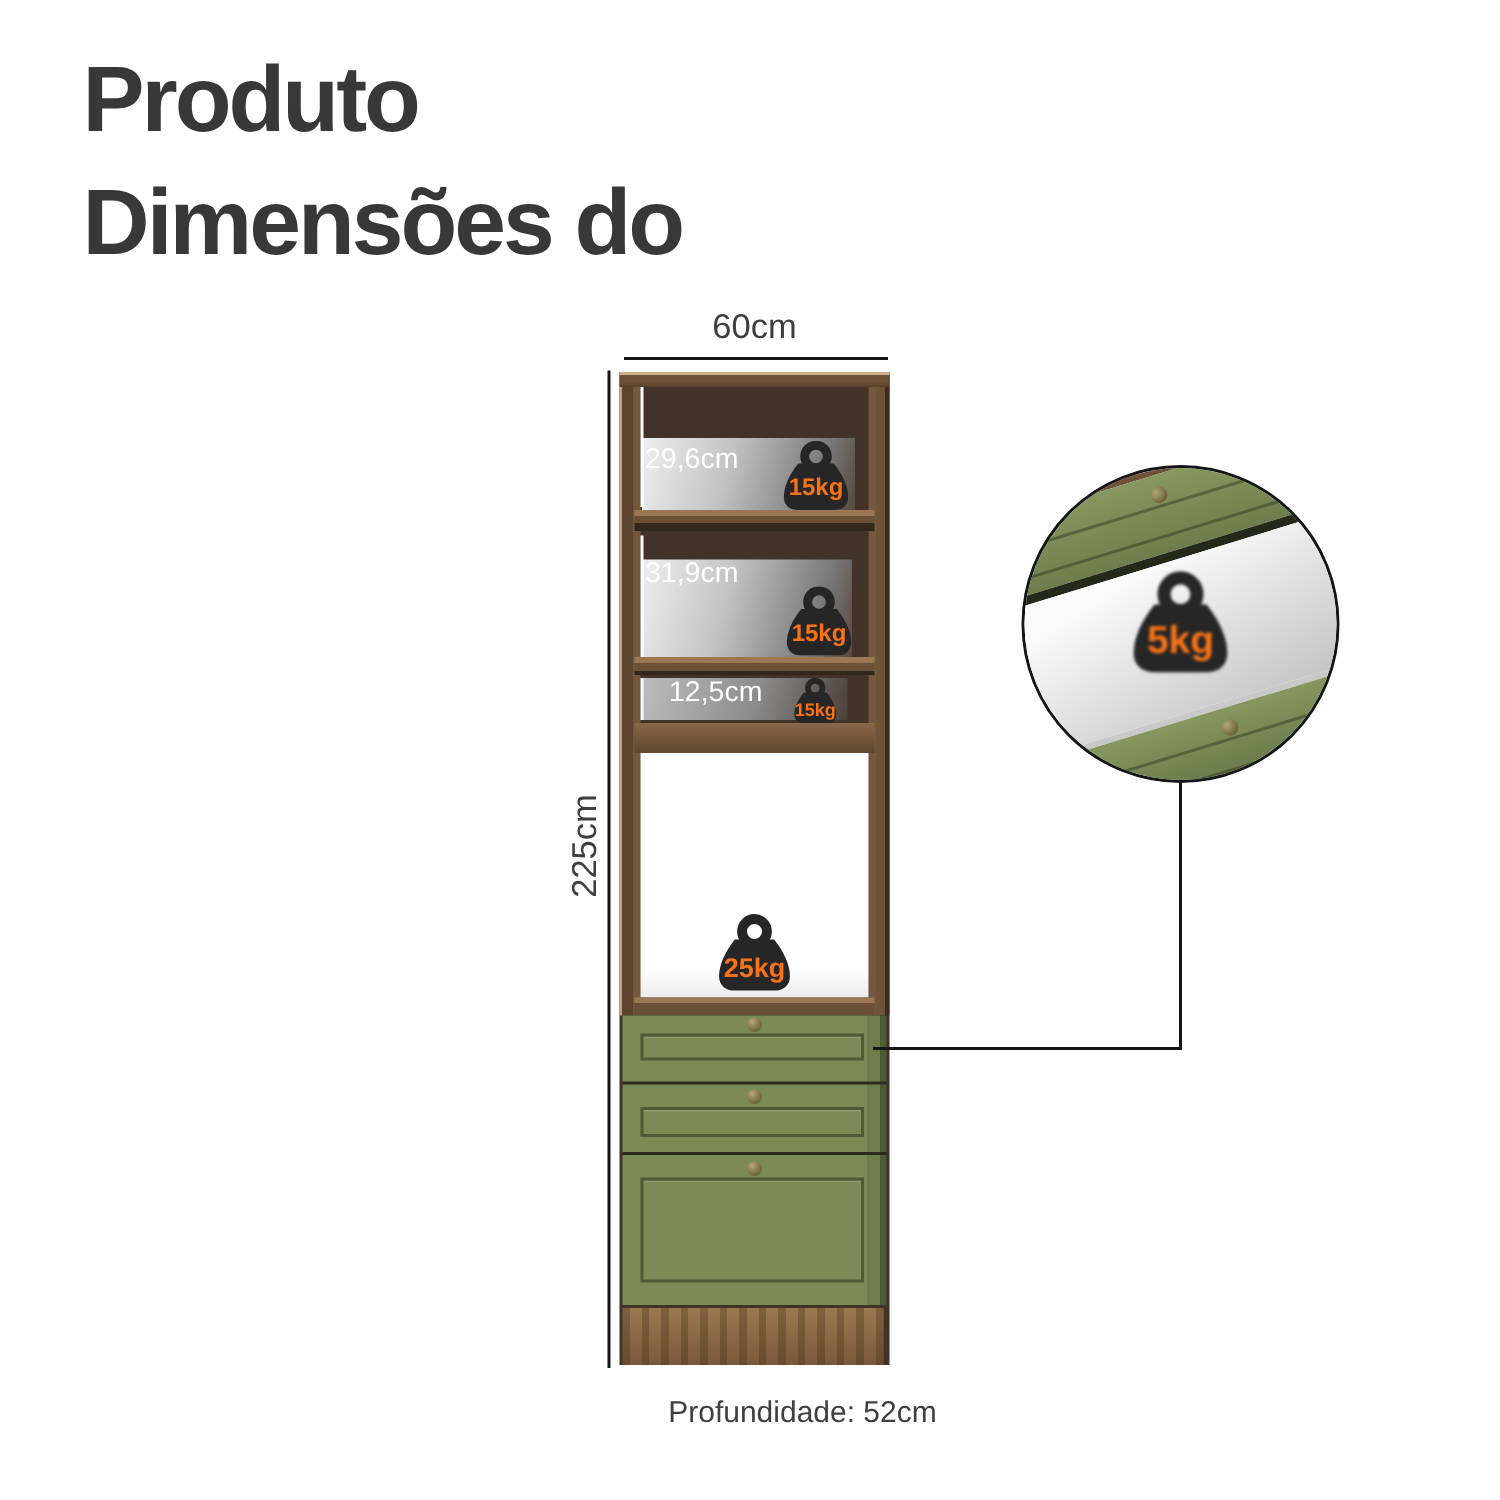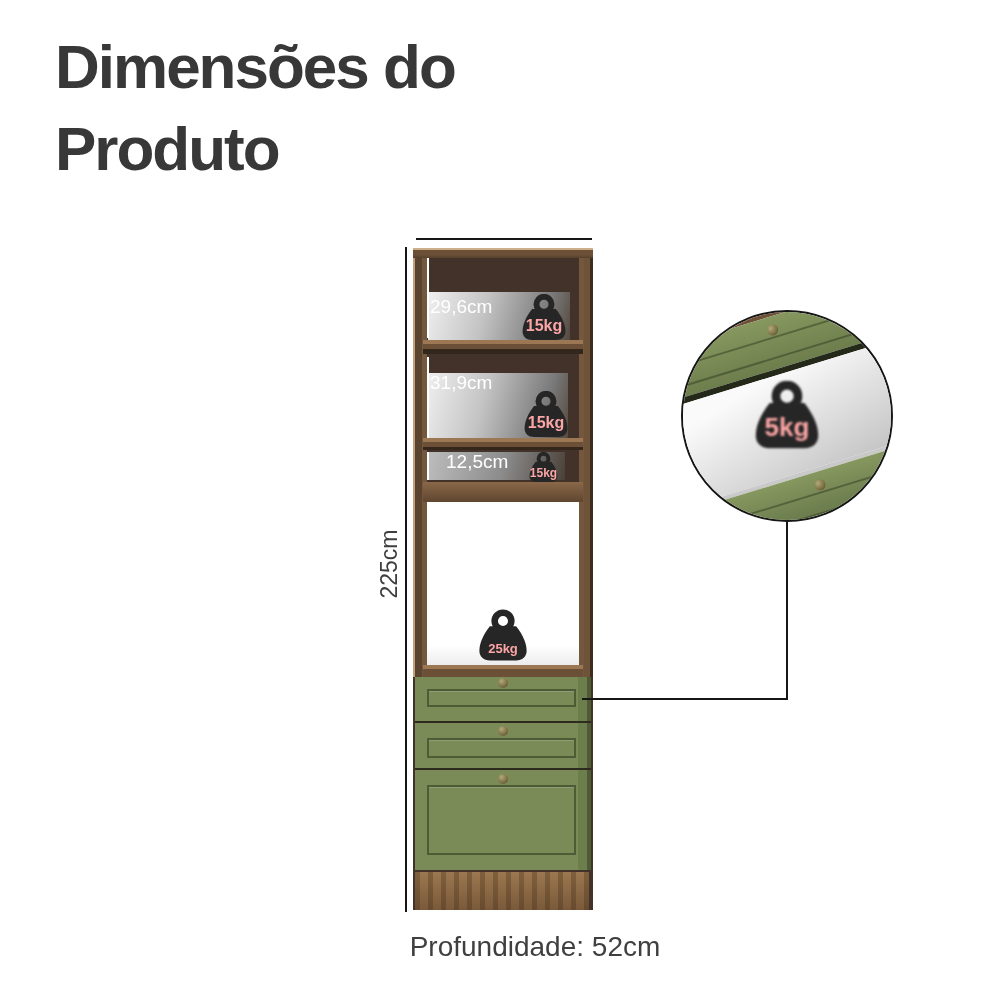--- a/index.html
+++ b/index.html
@@ -17,21 +17,21 @@
          font-size:62px;line-height:82px;letter-spacing:-2px;}
 
   
   .dim-w-label{position:absolute;left:413px;top:204px;width:180px;text-align:center;
                font-size:23px;color:var(--label);}
   .dim-w-line{position:absolute;left:416px;top:238px;width:176px;height:2px;background:var(--line);}
   .dim-h-line{position:absolute;left:405px;top:247px;width:2px;height:665px;background:var(--line);}
   .dim-h-label{position:absolute;left:353px;top:551px;width:72px;height:26px;text-align:center;
                font-size:23px;color:var(--label);transform:rotate(-90deg);}
   .depth-label{position:absolute;left:380px;top:931px;width:310px;text-align:center;
-               font-size:28px;color:var(--label);}
+               font-size:20px;color:var(--label);}
 
   
   .cabinet{position:absolute;left:413px;top:248px;width:180px;height:662px;background:var(--interior);}
   .top-frame{position:absolute;left:0;top:0;width:100%;height:10px;
              background:linear-gradient(#cdb08a 0 2px,#6b4f36 2px 7px,#54402c);}
   .wall-left{position:absolute;left:0;top:0;width:14px;height:429px;
              background:linear-gradient(90deg,#c2a07a 0 2px,#5a4430 2px 9px,#74583d 9px);}
   .wall-right{position:absolute;right:0;top:0;width:14px;height:429px;
               background:linear-gradient(270deg,#3c2d20 0 3px,#6e5339 3px 9px,#74583d 9px);}
   .shelf{position:absolute;left:10px;width:160px;
@@ -55,25 +55,25 @@
   .tick2{top:109px;height:81px}
   .tick3{top:204px;height:28px}
   .size-label{position:absolute;color:#fff;font-size:19px;}
   .sz1{left:17px;top:48px}
   .sz2{left:17px;top:124px}
   .sz3{left:33px;top:203px}
 
   
   .badge{position:absolute;}
   .badge svg{position:absolute;left:0;top:0;width:100%;height:100%;}
-  .wlabel{position:absolute;left:0;right:0;bottom:5px;text-align:center;color:#fca5a5;font-weight:700;}
+  .wlabel{position:absolute;left:0;right:0;bottom:5px;text-align:center;color:#f97316;font-weight:700;}
   .b1{left:104px;top:46px;width:54px;height:46px}  .b1 .wlabel{font-size:16px}
   .b2{left:106px;top:143px;width:54px;height:46px} .b2 .wlabel{font-size:16px}
   .b3{left:110px;top:204px;width:41px;height:30px} .b3 .wlabel{font-size:12px;bottom:2px}
-  .b25{left:62px;top:360px;width:56px;height:54px} .b25 .wlabel{font-size:13px;bottom:6px}
+  .b25{left:62px;top:360px;width:56px;height:54px} .b25 .wlabel{font-size:18px;bottom:6px}
   .b5{left:50%;top:50%;transform:translate(-50%,-52%);width:74px;height:68px;filter:blur(1px);}
   .b5 .wlabel{font-size:26px;bottom:6px}
 
   
   .drawers{position:absolute;left:2px;top:429px;width:176px;height:193px;background:#2f2a1e;}
   .drawer{position:absolute;left:0;width:100%;
           background:linear-gradient(270deg,#4e5c36 0 4px,#6d7e4d 4px 13px,var(--green) 13px);}
   .d1{top:0;height:44px}
   .d2{top:46px;height:45px}
   .d3{top:93px;height:100px}
@@ -108,24 +108,25 @@
                 border:2px solid rgba(42,52,26,0.45);}
   .callout-v{position:absolute;left:786px;top:521px;width:2px;height:179px;background:var(--line);}
   .callout-h{position:absolute;left:582px;top:698px;width:206px;height:2px;background:var(--line);}
 </style>
 </head>
 <body>
 
 <div class="stage">
 
   <div class="title">
+    <div>Produto</div>
     <div>Dimensões do</div>
-    <div>Produto</div>
   </div>
 
+  <div class="dim-w-label">60cm</div>
   <div class="dim-w-line"></div>
   <div class="dim-h-line"></div>
   <div class="dim-h-label">225cm</div>
 
   <div class="cabinet">
     <div class="wall-left"></div>
     <div class="wall-right"></div>
     <div class="top-frame"></div>
 
     <div class="panel panel1"></div>

